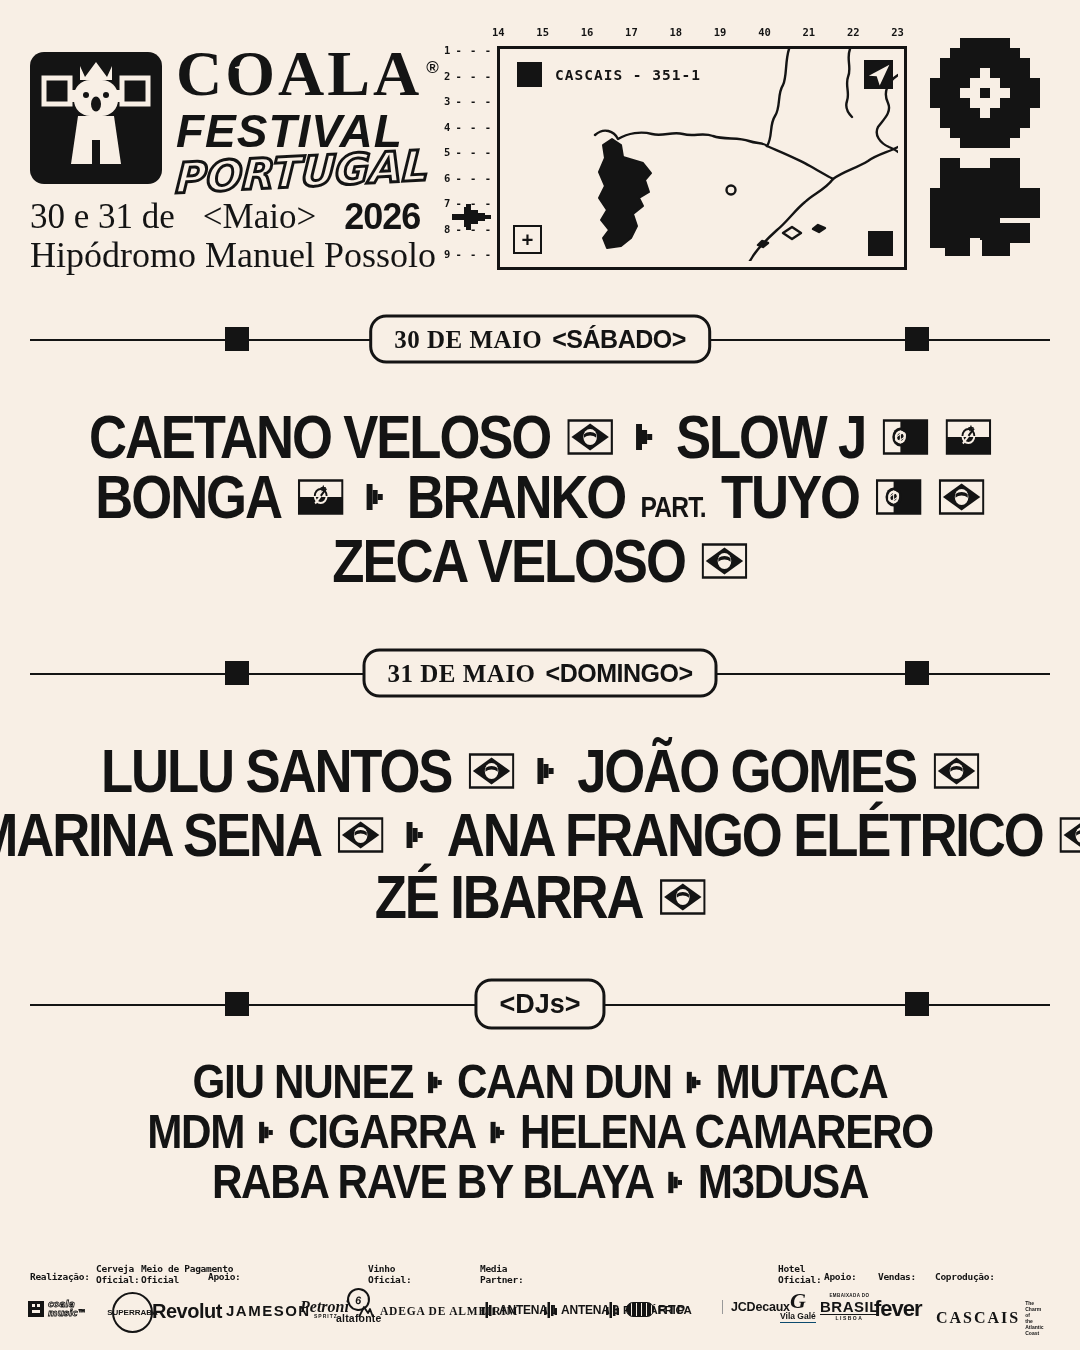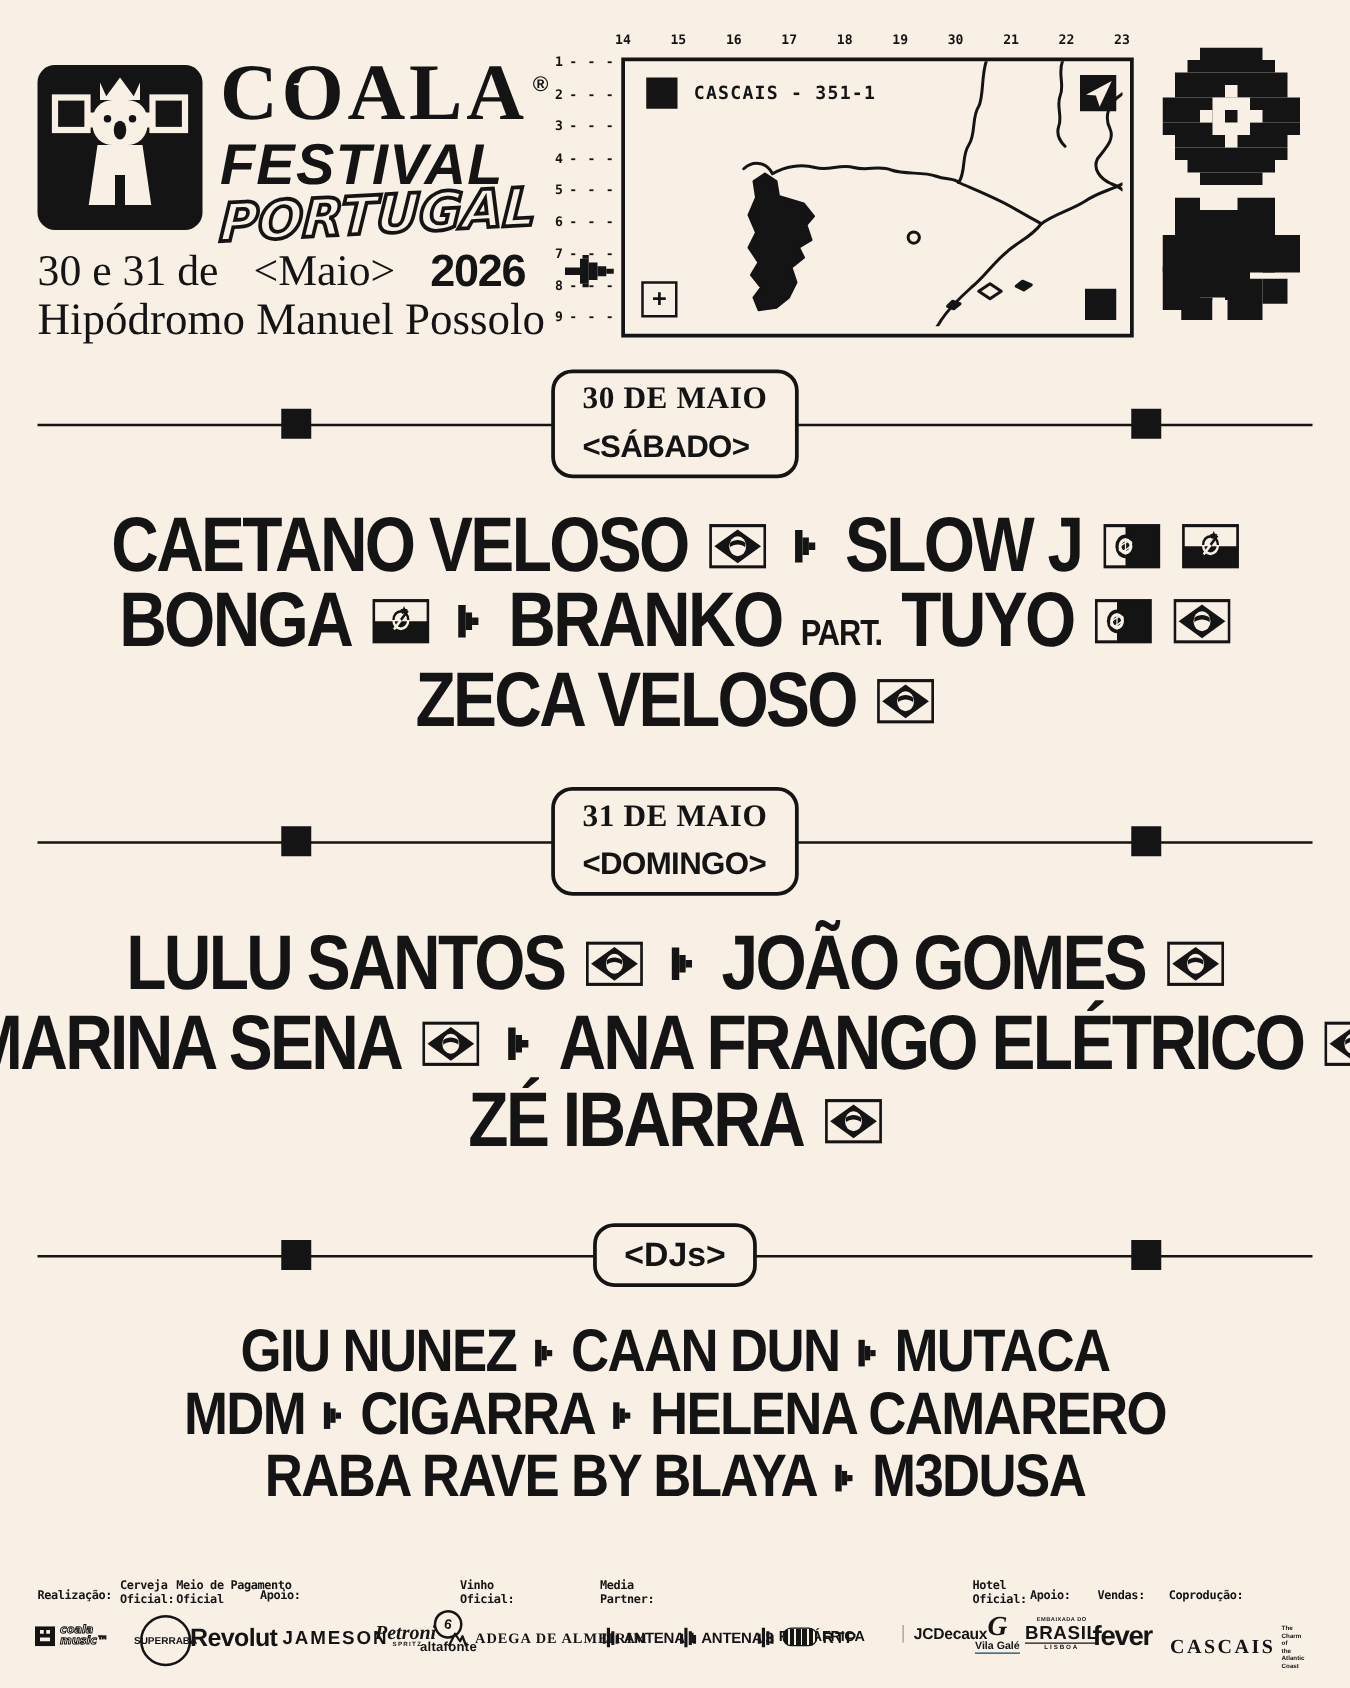--- a/index.html
+++ b/index.html
@@ -45,21 +45,21 @@
   .record-icon{left:930px;top:38px;width:110px;height:110px;}
   .koala-pixel{left:930px;top:158px;width:110px;height:100px;}
 
   
   .divider{left:30px;width:1020px;height:46px;}
   .div-line{position:absolute;left:0;right:0;top:50%;border-top:2.5px solid #141414;}
   .div-sq{position:absolute;top:50%;transform:translateY(-50%);width:24px;height:24px;background:#141414;}
   .div-sq.l{left:195px;} .div-sq.r{left:875px;}
   .div-pill{position:absolute;left:50%;top:50%;transform:translate(-50%,-50%);
       background:#f8efe5;border:3px solid #141414;border-radius:17px;padding:7px 22px;
-      display:flex;align-items:baseline;gap:10px;white-space:nowrap;flex-direction:column;}
+      display:flex;align-items:baseline;gap:10px;white-space:nowrap;}
   .pill-date{font-family:"Liberation Serif",serif;font-weight:700;font-size:25px;letter-spacing:0.5px;}
   .pill-day{font-weight:800;font-size:25px;letter-spacing:-0.5px;}
   .pill-djs{font-weight:700;font-size:27px;letter-spacing:0;}
 
   
   .lineup-row{left:0;width:1080px;display:flex;align-items:center;justify-content:center;gap:20px;
       transform:scaleX(0.85);transform-origin:center;white-space:nowrap;}
   .artist{font-weight:800;font-size:62px;letter-spacing:-2.5px;line-height:1;}
   .artist-part{font-weight:800;font-size:29px;letter-spacing:-1px;position:relative;top:10px;margin:0 -2px;}
   .flag{width:54px;height:36px;flex:none;}
@@ -184,21 +184,21 @@
   </div>
   <div class="abs venue">Hipódromo Manuel Possolo</div>
 
   <div class="abs map-topticks">
     <span>14</span>
       <span>15</span>
       <span>16</span>
       <span>17</span>
       <span>18</span>
       <span>19</span>
-      <span>30</span>
+      <span>40</span>
       <span>21</span>
       <span>22</span>
       <span>23</span>
   </div>
   <div class="abs map-leftticks">
     <div class="ltick">
         <span>1</span>
         <span class="dashes">- - -</span>
       </div>
     <div class="ltick">

